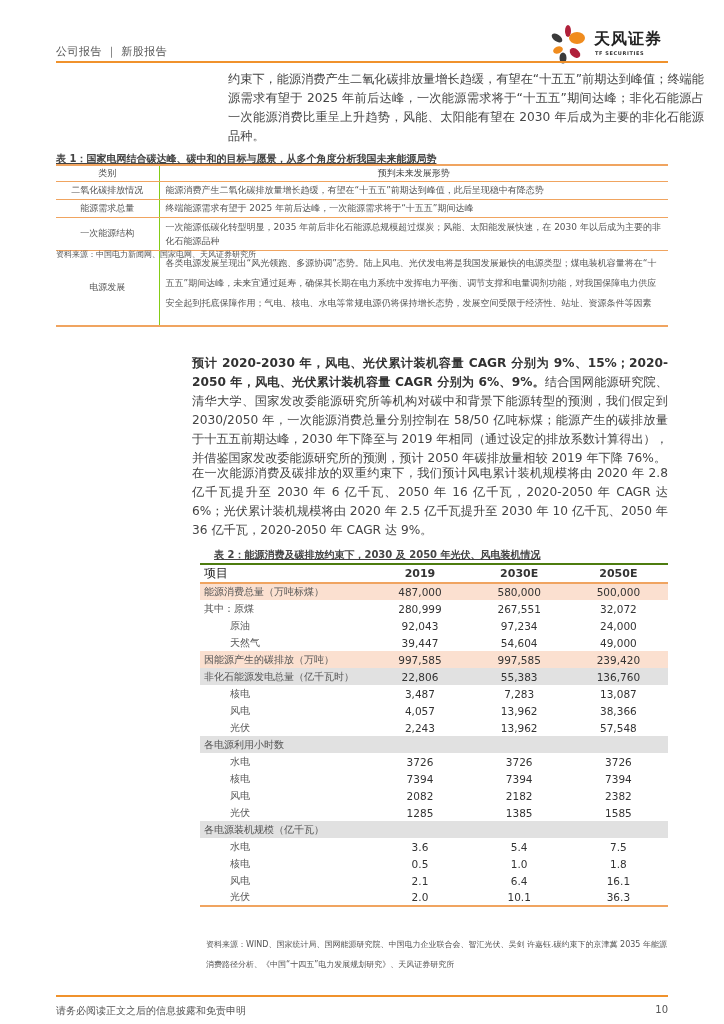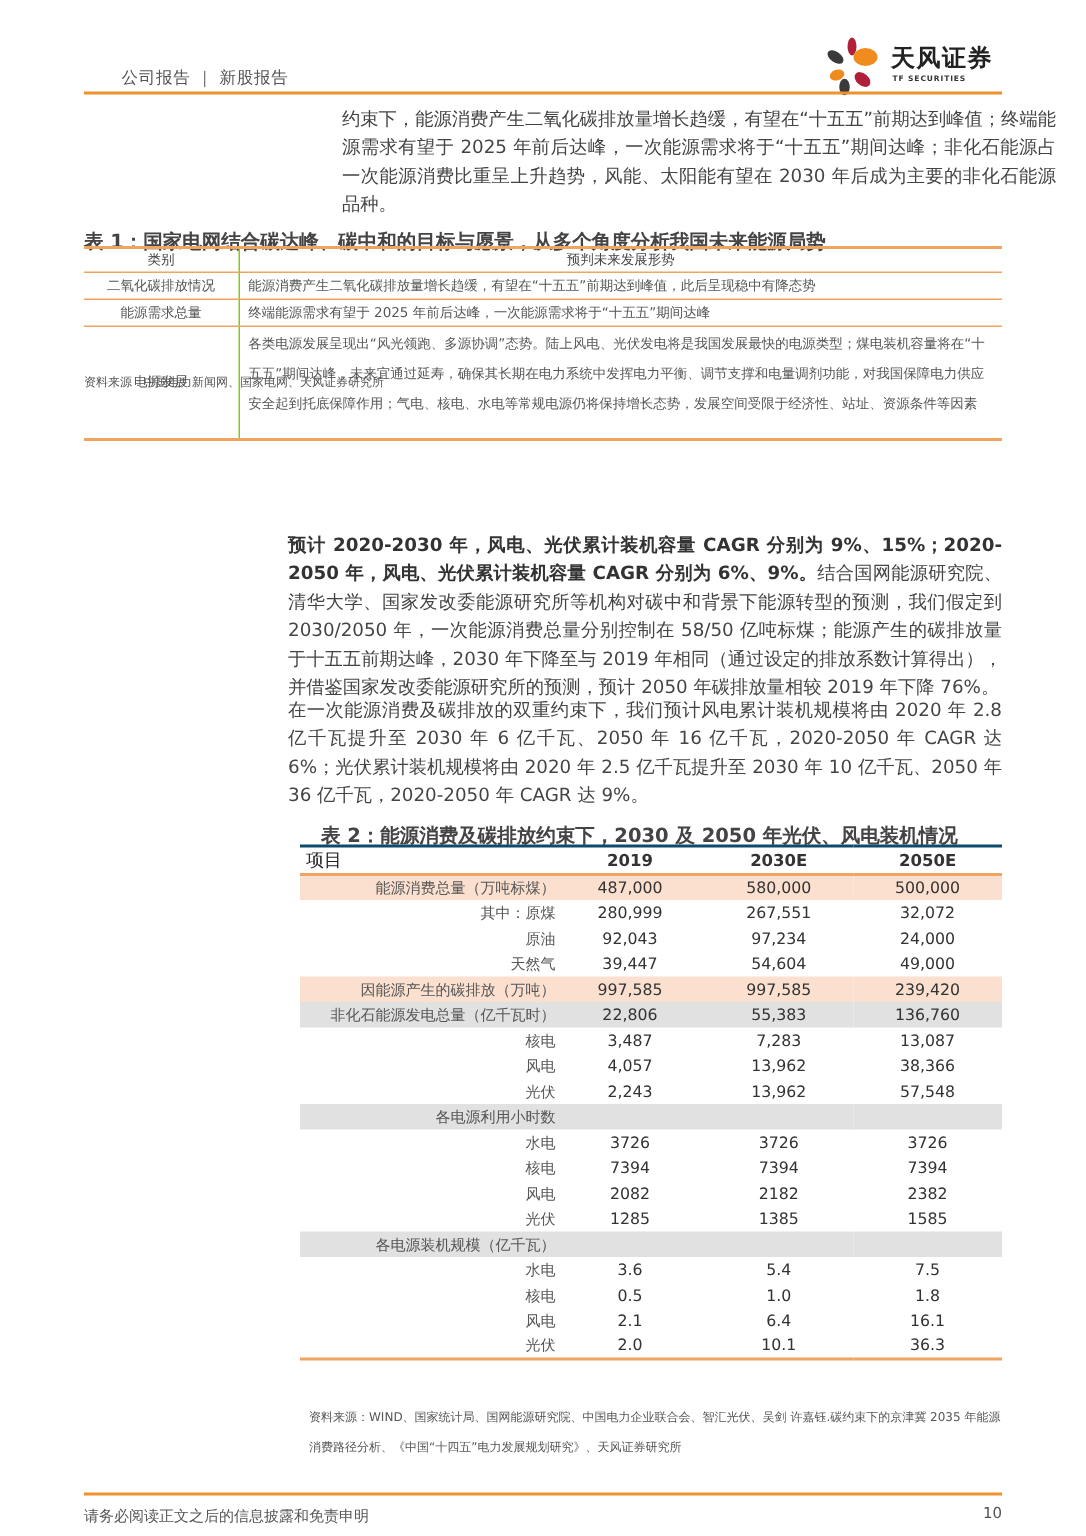--- a/index.html
+++ b/index.html
@@ -1,54 +1,54 @@
 <!DOCTYPE html>
 <html><head>
   <meta charset="utf-8">
   <style>
     * { box-sizing: border-box; margin: 0; padding: 0; }
     html, body { width: 724px; height: 1024px; background: #ffffff; overflow: hidden; }
     body { font-family: "DejaVu Sans", "Liberation Sans", sans-serif; color: #333; position: relative; }
 
     .header { position: absolute; left: 56px; top: 24px; width: 612px; height: 38px; }
-    .header-title { position: absolute; left: 0; top: 20px; font-size: 11px; color: #555; letter-spacing: 0.5px; margin-left: 25px; }
+    .header-title { position: absolute; left: 0; top: 20px; font-size: 11px; color: #555; letter-spacing: 0.5px; }
     .header-line { position: absolute; left: 0; top: 37px; width: 612px; height: 2px; background: #f0922c; }
     .logo { position: absolute; right: 0; top: 0; width: 120px; height: 40px; }
     .logo svg { position: absolute; left: 0; top: 0; }
     .logo-cn { position: absolute; left: 46px; top: 5px; font-size: 16px; font-weight: bold; color: #222; letter-spacing: 1px; }
     .logo-en { position: absolute; left: 47px; top: 26px; font-size: 5px; font-weight: bold; color: #333; letter-spacing: 0.6px; }
 
     .para { position: absolute; left: 192px; width: 476px; font-size: 12.2px; line-height: 19px; color: #444; text-align: justify; }
     .para b { color: #333; }
     #p1 { top: 70px; margin-left: 36px; }
     #p2 { top: 354px; }
     #p3 { top: 464px; }
 
-    .caption { position: absolute; font-size: 13px; color: #444; font-weight: bold; }
+    .caption { position: absolute; font-size: 10px; color: #444; font-weight: bold; text-decoration: underline; }
     #t1cap { left: 56px; top: 152px; }
     #t2cap { left: 214px; top: 548px; }
 
     .t1 { position: absolute; left: 56px; top: 164px; width: 612px; border-collapse: collapse; font-size: 9px; color: #555; }
     .t1 td, .t1 th { padding: 0 6px; vertical-align: middle; }
     .t1 th { font-weight: normal; color: #444; height: 16px; border-top: 2px solid #f0a460; border-bottom: 1px solid #f0a460; }
     .t1 td { border-bottom: 1px solid #f0a460; }
     .t1 .c1 { width: 103px; text-align: center; border-right: 1px solid #84cc16; }
     .t1 .c2 { text-align: left; }
     .t1 th.c2 { text-align: center; }
     .t1 tr.r-single td { height: 18px; }
     .t1 tr.r-double td.c2 { line-height: 14px; padding-top: 2px; padding-bottom: 2px; }
     .t1 tr.r-multi td.c2 { line-height: 20px; padding-top: 2px; padding-bottom: 12px; }
     .t1 tr.last td { border-bottom: 2px solid #f0a460; }
     #t1src { position: absolute; left: 56px; top: 249px; font-size: 8px; color: #555; }
 
     .t2 { position: absolute; left: 200px; top: 563px; width: 468px; border-collapse: collapse; font-size: 10.5px; color: #333; }
     .t2 td, .t2 th { height: 17px; padding: 0; }
-    .t2 th { font-weight: bold; border-top: 2px solid #0c4a6e; border-bottom: 2px solid #f0a460; font-size: 11px; }
+    .t2 th { font-weight: bold; border-top: 2px solid #4d7c0f; border-bottom: 2px solid #f0a460; font-size: 11px; }
     .t2 th.col-item { text-align: left; padding-left: 4px; font-weight: normal; font-size: 12px; color: #222; }
-    .t2 td.lab { text-align: right; padding-left: 4px; color: #555; font-size: 10px; width: 170px; }
+    .t2 td.lab { text-align: left; padding-left: 4px; color: #555; font-size: 10px; width: 170px; }
     .t2 td.lab.indent { padding-left: 30px; }
     .t2 td.num { text-align: center; width: 99px; }
     .t2 th.num { text-align: center; }
     .t2 tr.hl-orange td { background: #fbe0d0; }
     .t2 tr.hl-grey td { background: #e1e1e1; }
     .t2 tr.last td { border-bottom: 2px solid #f0a460; }
     #t2src { position: absolute; left: 206px; top: 935px; width: 462px; font-size: 8px; line-height: 20px; color: #555; }
 
     .footer-line { position: absolute; left: 56px; top: 995px; width: 612px; height: 2px; background: #f0922c; }
     .footer-text { position: absolute; left: 56px; top: 1004px; font-size: 10px; color: #555; }
@@ -86,20 +86,24 @@
   </thead>
   <tbody>
     <tr class="r-single">
       <td class="c1">二氧化碳排放情况</td>
       <td class="c2">能源消费产生二氧化碳排放量增长趋缓，有望在“十五五”前期达到峰值，此后呈现稳中有降态势</td>
     </tr>
     <tr class="r-single">
       <td class="c1">能源需求总量</td>
       <td class="c2">终端能源需求有望于 2025 年前后达峰，一次能源需求将于“十五五”期间达峰</td>
     </tr>
+    <tr class="r-double">
+      <td class="c1">一次能源结构</td>
+      <td class="c2">一次能源低碳化转型明显，2035 年前后非化石能源总规模超过煤炭；风能、太阳能发展快速，在 2030 年以后成为主要的非化石能源品种</td>
+    </tr>
     <tr class="r-multi last">
       <td class="c1">电源发展</td>
       <td class="c2">各类电源发展呈现出“风光领跑、多源协调”态势。陆上风电、光伏发电将是我国发展最快的电源类型；煤电装机容量将在“十五五”期间达峰，未来宜通过延寿，确保其长期在电力系统中发挥电力平衡、调节支撑和电量调剂功能，对我国保障电力供应安全起到托底保障作用；气电、核电、水电等常规电源仍将保持增长态势，发展空间受限于经济性、站址、资源条件等因素</td>
     </tr>
   </tbody>
 </table>
 <div id="t1src">资料来源：中国电力新闻网、国家电网、天风证券研究所</div>
 
 <p class="para" id="p2"><b>预计 2020-2030 年，风电、光伏累计装机容量 CAGR 分别为 9%、15%；2020-2050 年，风电、光伏累计装机容量 CAGR 分别为 6%、9%。</b><span>结合国网能源研究院、清华大学、国家发改委能源研究所等机构对碳中和背景下能源转型的预测，我们假定到 2030/2050 年，一次能源消费总量分别控制在 58/50 亿吨标煤；能源产生的碳排放量于十五五前期达峰，2030 年下降至与 2019 年相同（通过设定的排放系数计算得出），并借鉴国家发改委能源研究所的预测，预计 2050 年碳排放量相较 2019 年下降 76%。</span></p>
 

